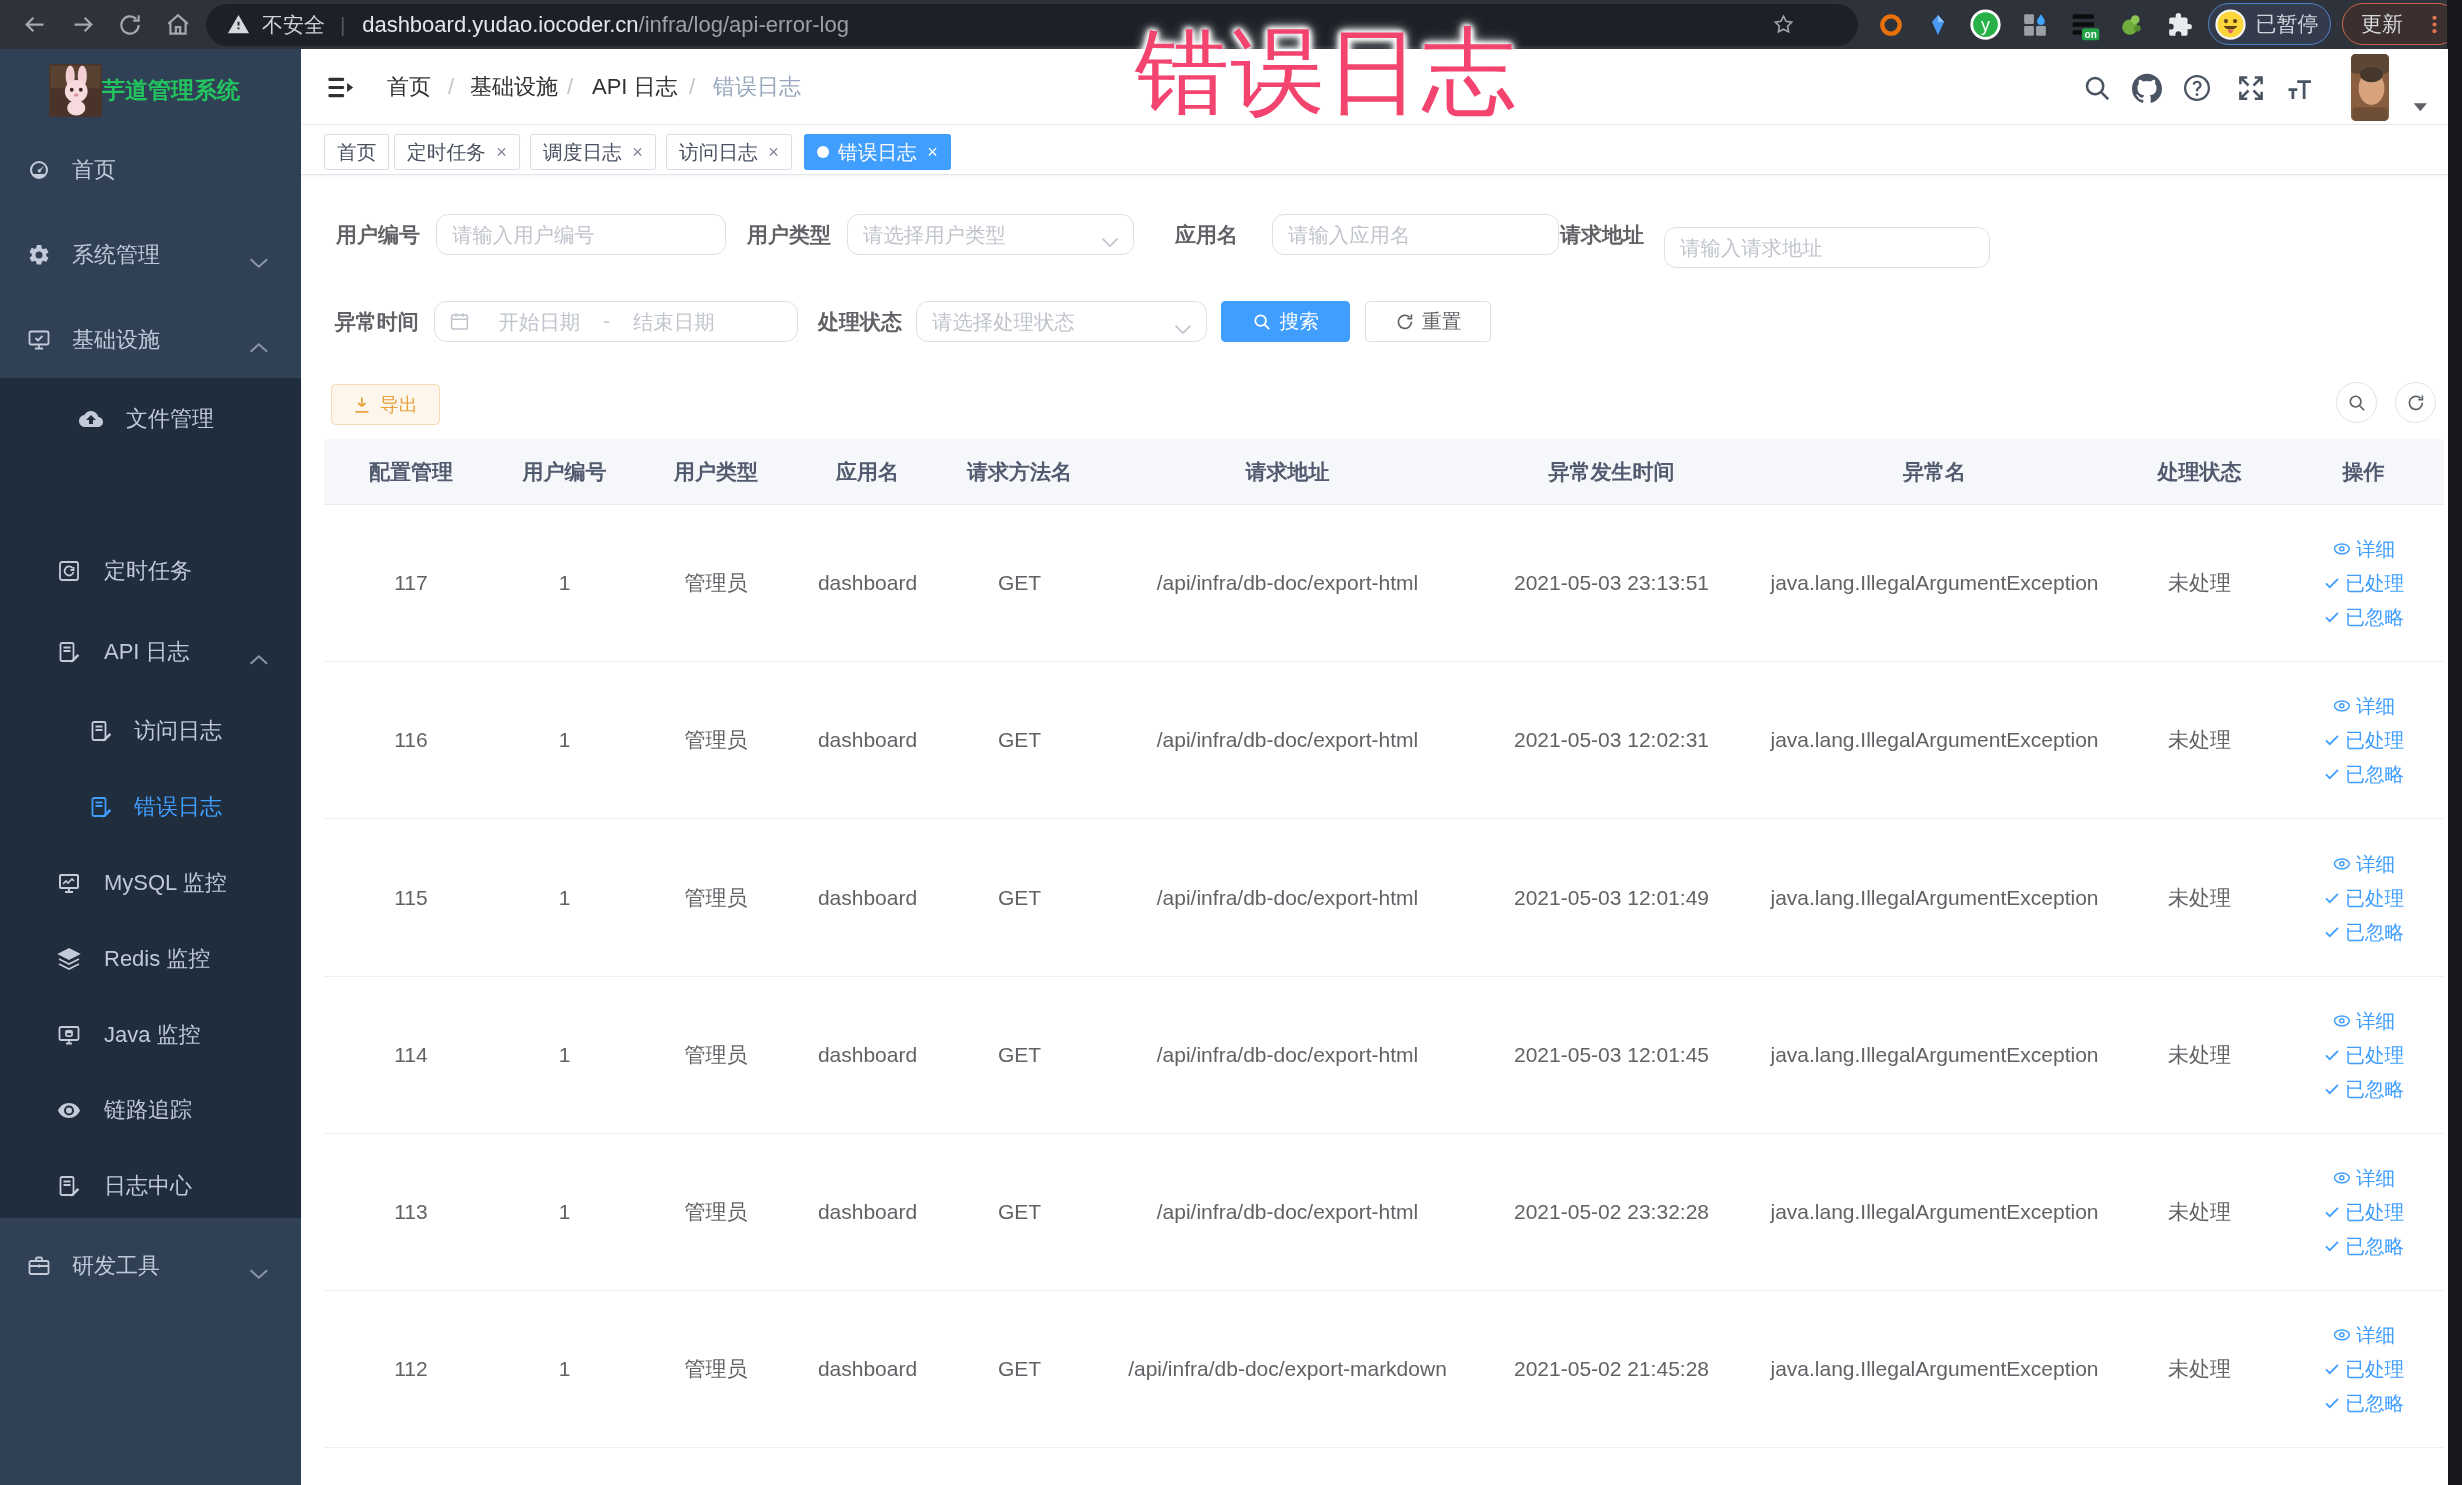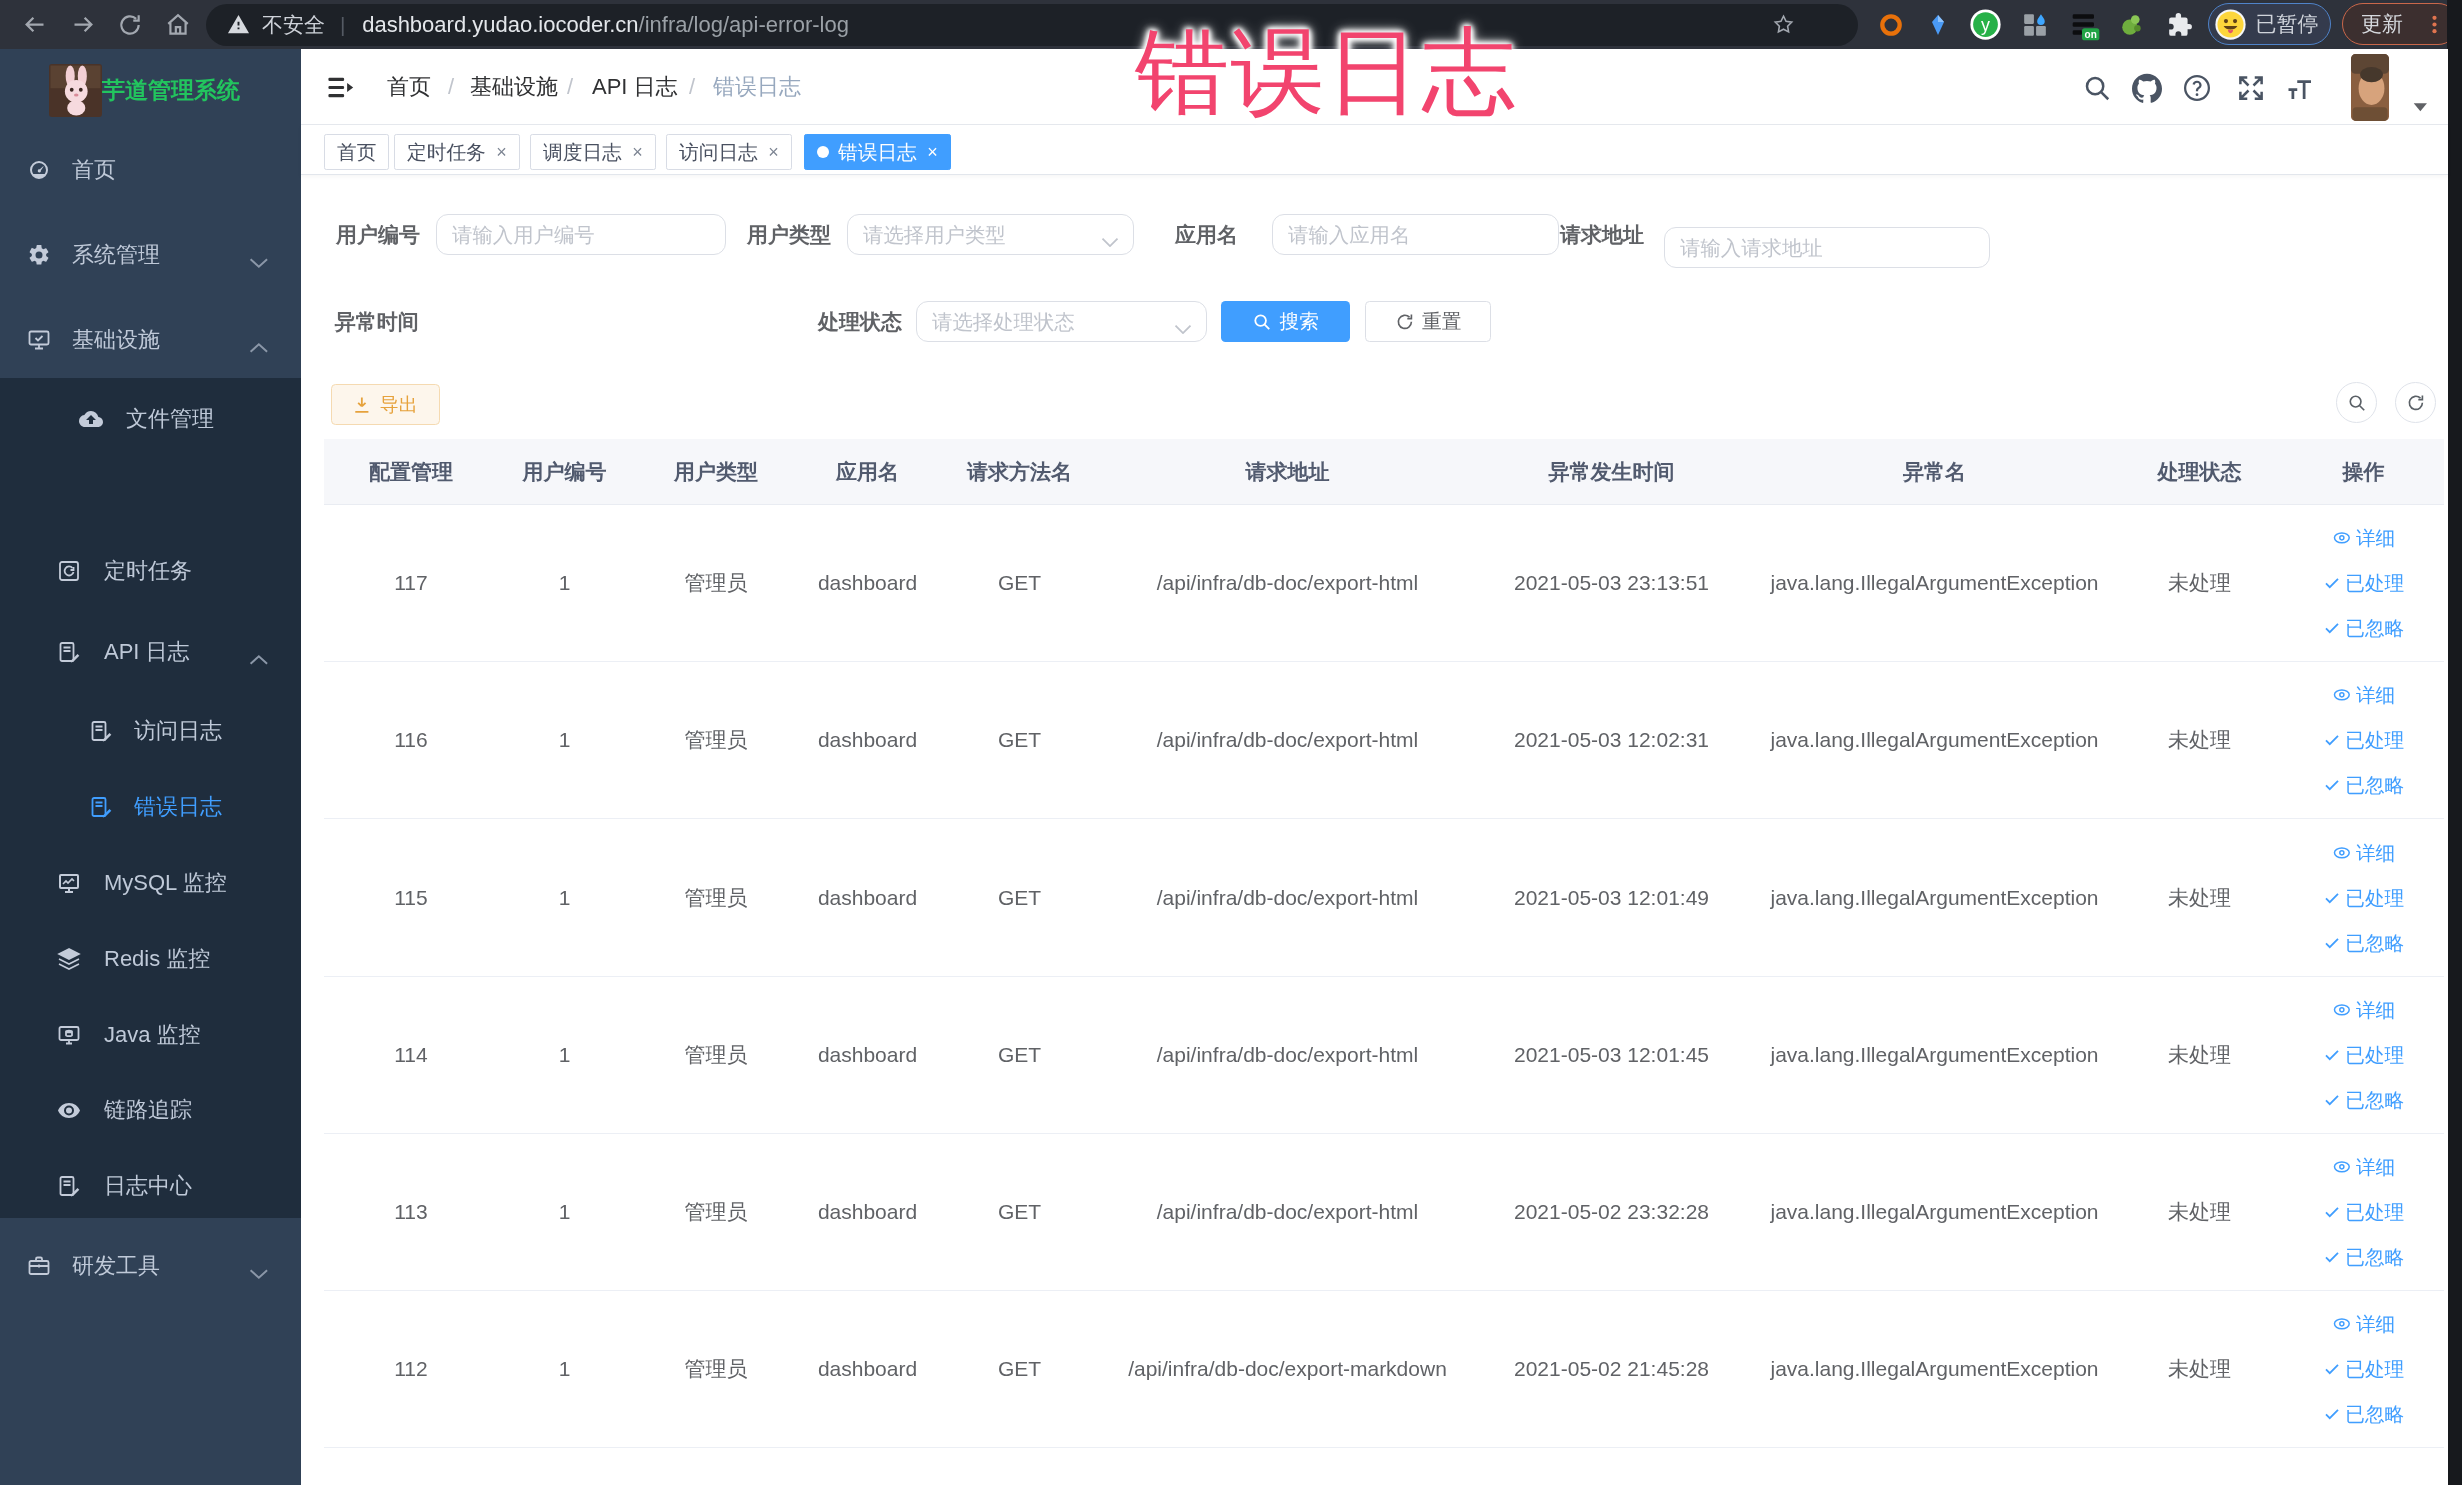--- a/index.html
+++ b/index.html
@@ -41,21 +41,21 @@
 #btn-export{background:#fdf6ec;border:1.5px solid #f5dab1;color:#e6a23c;font-size:19px}
 .cbtn{position:absolute;width:41px;height:41px;border:1.5px solid #dfe3ea;border-radius:50%;background:#fff;display:flex;align-items:center;justify-content:center}
 
 #table{position:absolute;left:23px;top:390px;width:2120px}
 #thead{display:flex;height:66px;background:#f6f7fa;border-bottom:1.5px solid #e9ecf2;align-items:center}
 #thead .th{font-size:21px;font-weight:bold;color:#515a6e;text-align:center}
 .trow{position:absolute;left:23px;width:2120px;height:157px;border-bottom:1.5px solid #eceff5;display:flex;align-items:center}
 .trow .td{font-size:21px;color:#606266;text-align:center;overflow:hidden;white-space:nowrap}
 .c1{width:174px}.c2{width:133px}.c3{width:170px}.c4{width:133px}.c5{width:171px}
 .c6{width:365px}.c7{width:283px}.c8{width:363px}.c9{width:167px}.c10{width:161px}
-.ops{display:flex;flex-direction:column;align-items:center;gap:18px}
+.ops{display:flex;flex-direction:column;align-items:center;gap:7px}
 .oplink{color:#409eff;font-size:19.7px;display:flex;align-items:center;white-space:nowrap}
 
 #anno{position:absolute;left:1135px;top:9px;width:424px;font-size:94px;font-weight:500;color:#f2446e;letter-spacing:1.5px;white-space:nowrap;text-shadow:0 0 4.5px #fff,0 0 9px #fff,0 0 13.6px #fff,1.5px 1.5px 6px #fff,-1.5px -1.5px 6px #fff;z-index:50}
 </style>
 </head>
 <body>
 <div id="page">
 
   <div id="browser">
 
@@ -387,20 +387,29 @@
       <span class="caret"><svg width="18" height="10.6" viewBox="0 0 24 14" fill="none" stroke="#c0c4cc" stroke-width="2.4">
             <path d="M2 2l10 10L22 2"></path>
           </svg></span>
     </div>
     <div class="flabel" style="left:839px;top:165px;width:98px">应用名</div>
     <div class="finput" style="left:971px;top:165px;width:287px;padding-left:15px">请输入应用名</div>
     <div class="flabel" style="left:1258px;top:165px;width:85px">请求地址</div>
     <div class="finput" style="left:1363px;top:178px;width:326px;padding-left:15px">请输入请求地址</div>
 
     <div class="flabel" style="left:19.7px;top:252px;width:98px">异常时间</div>
+    <div class="finput" style="left:133px;top:252px;width:364px">
+      <svg style="margin-left:13.6px" width="21" height="21" viewBox="0 0 24 24" fill="none" stroke="#c0c4cc" stroke-width="1.8">
+          <rect x="3" y="4.5" width="18" height="16" rx="1.5"></rect>
+          <path d="M3 9.5h18M8 2.5v4M16 2.5v4"></path>
+        </svg>
+      <span style="margin-left:29px">开始日期</span>
+      <span style="margin:0 23px;color:#c0c4cc">-</span>
+      <span>结束日期</span>
+    </div>
     <div class="flabel" style="left:503px;top:252px;width:98px">处理状态</div>
     <div class="finput" style="left:615px;top:252px;width:291px;padding-left:15px">请选择处理状态
       <span class="caret"><svg width="18" height="10.6" viewBox="0 0 24 14" fill="none" stroke="#c0c4cc" stroke-width="2.4">
             <path d="M2 2l10 10L22 2"></path>
           </svg></span>
     </div>
     <div class="btn" id="btn-search" style="left:920px;top:252px;width:129px">
       <svg style="margin-right:7.6px" width="19.7" height="19.7" viewBox="0 0 24 24" fill="none" stroke="#fff" stroke-width="2.2">
           <circle cx="10.5" cy="10.5" r="6.5"></circle>
           <path d="M15.5 15.5L21 21"></path>

